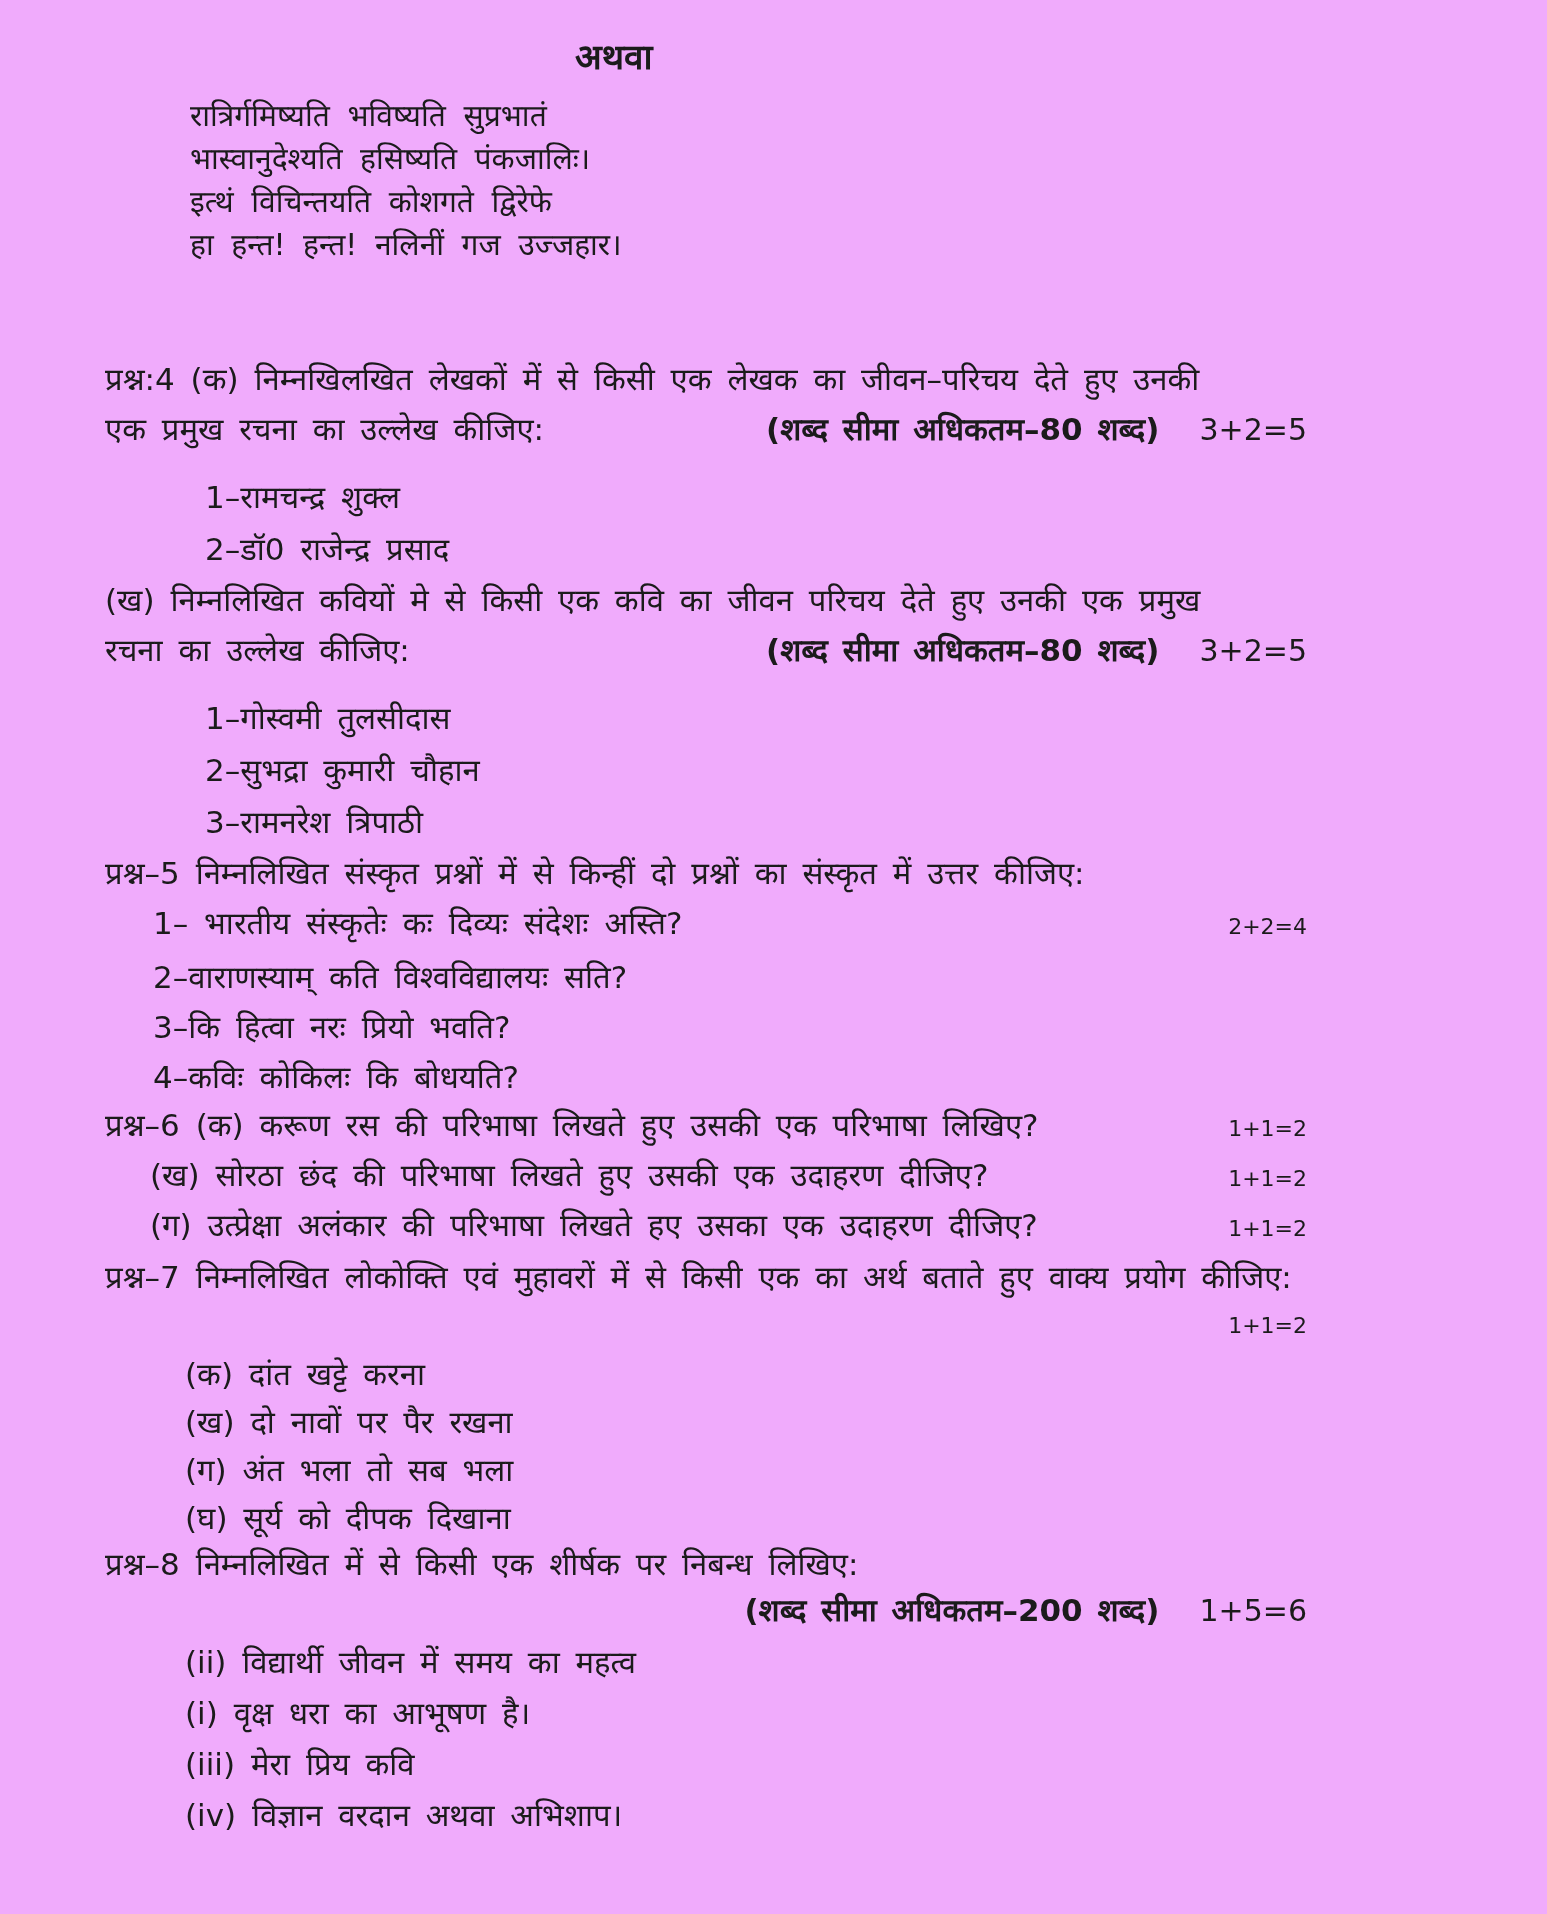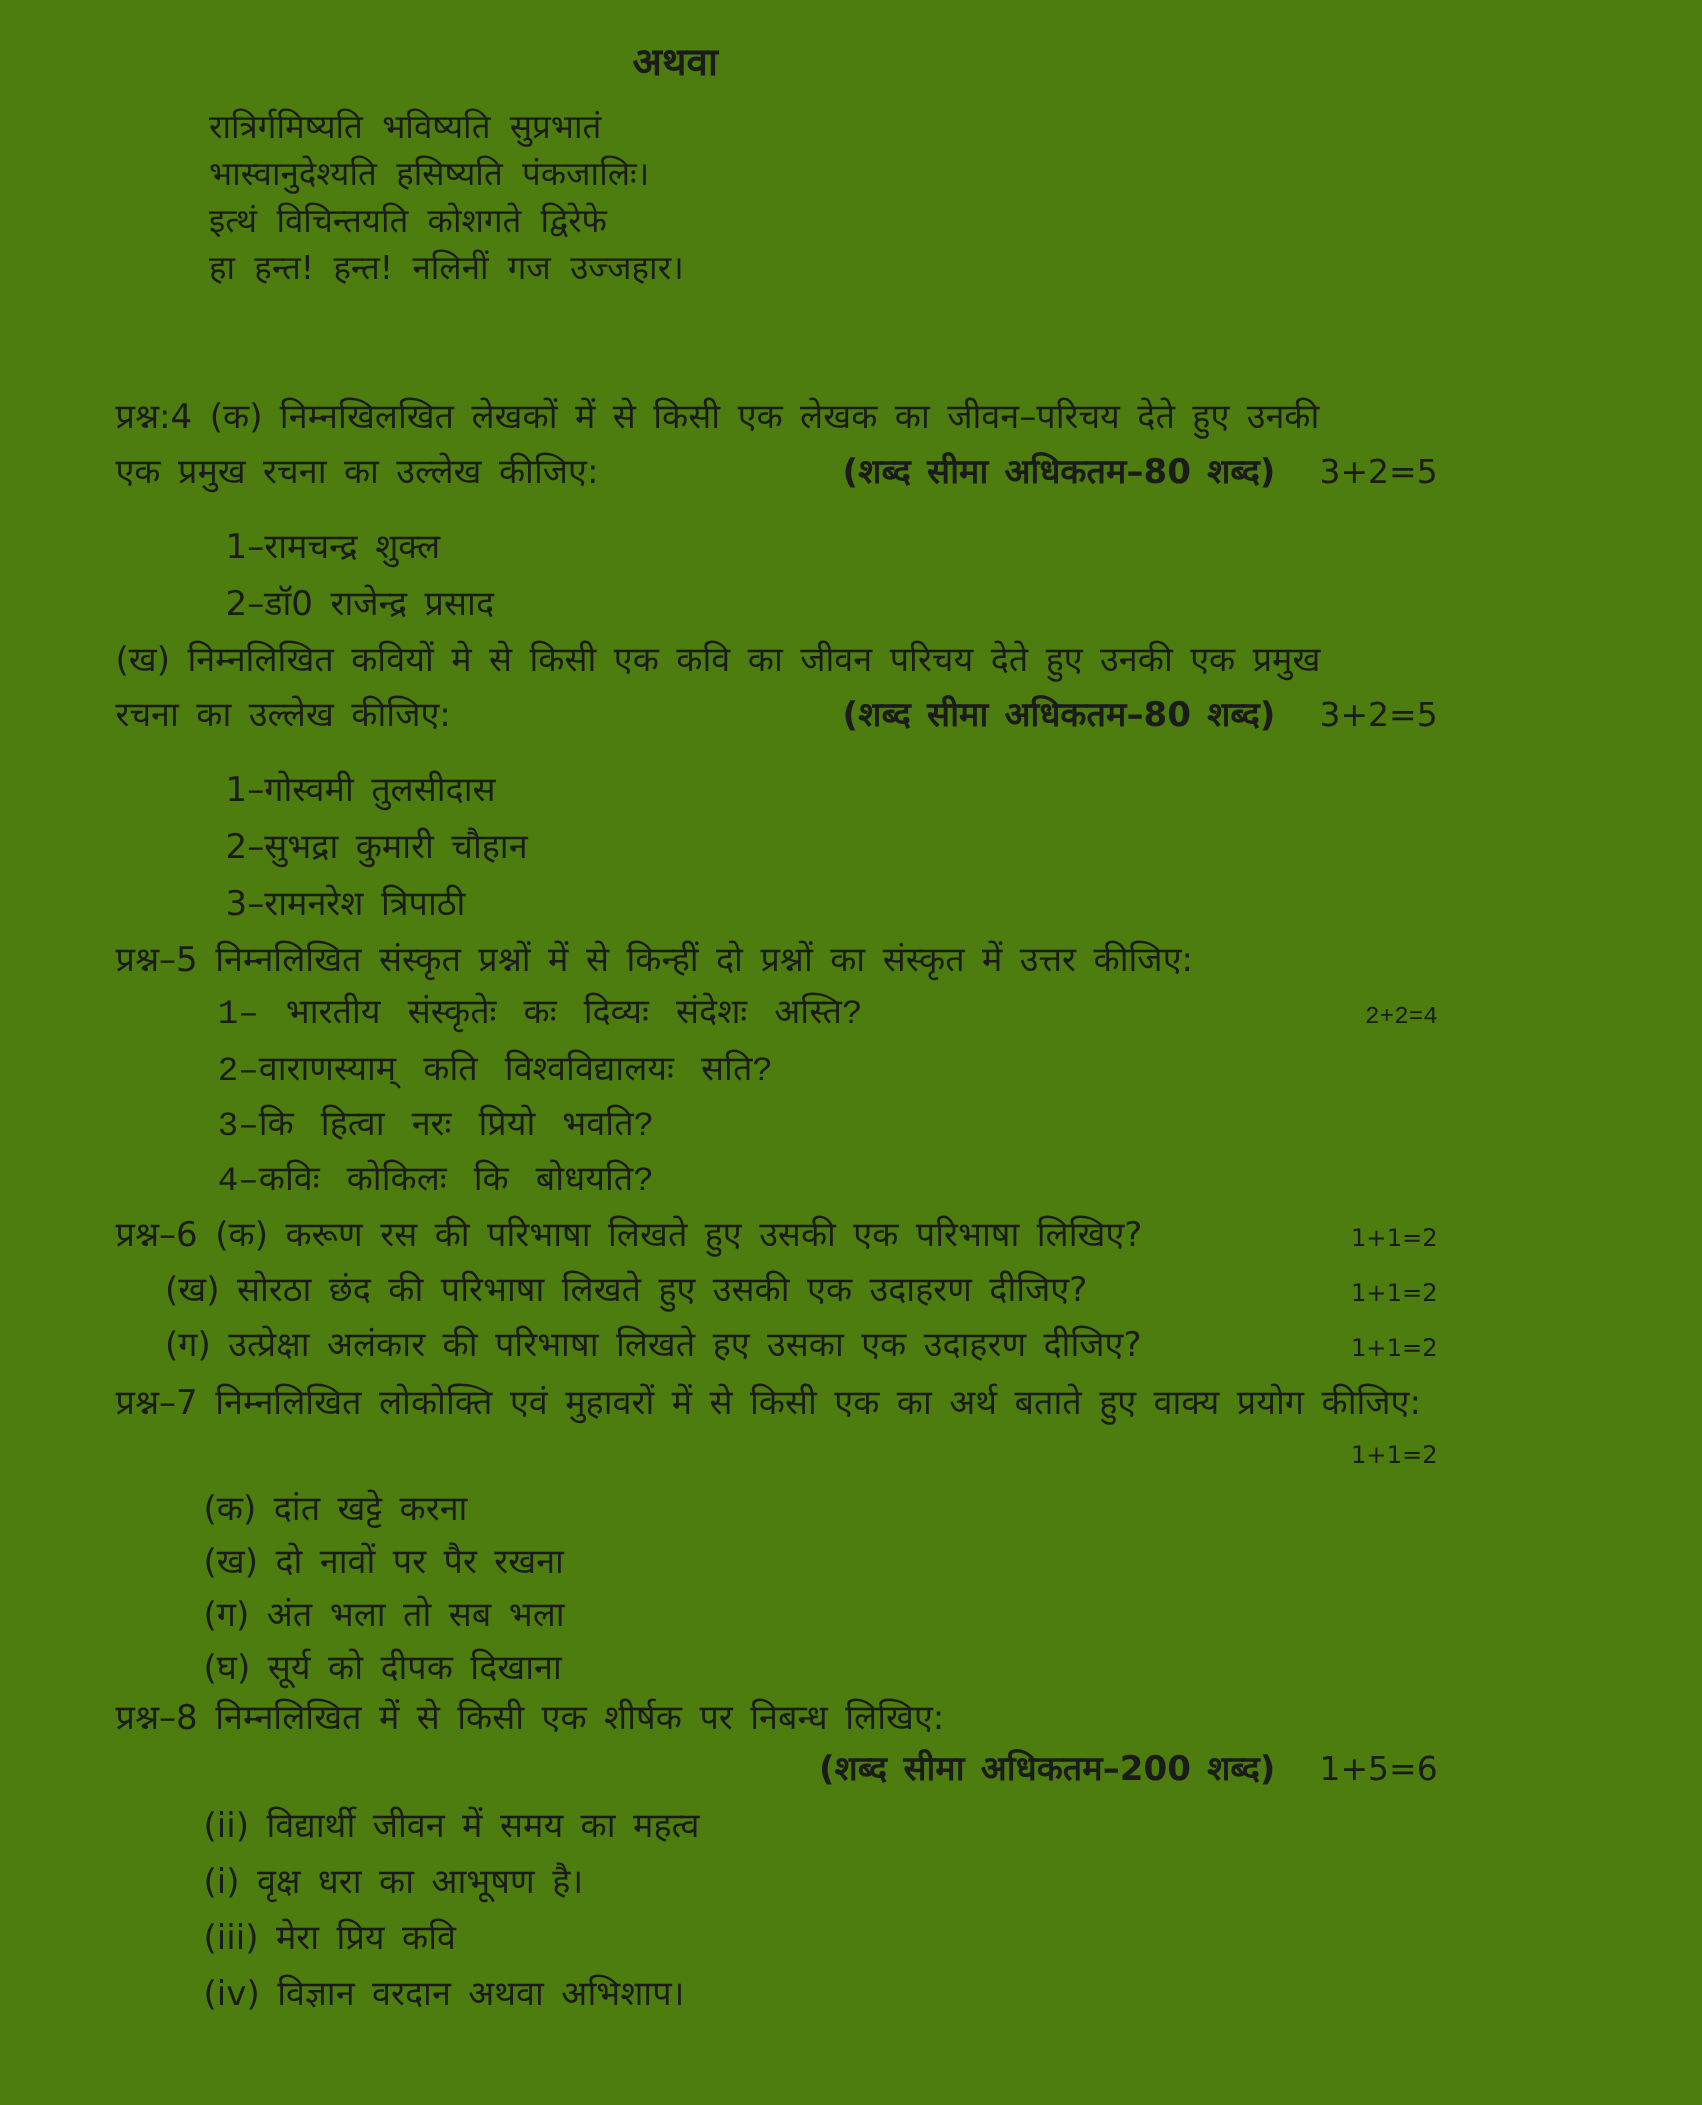--- a/index.html
+++ b/index.html
@@ -4,21 +4,21 @@
 <style>
   html, body {
     margin: 0;
     padding: 0;
     background: #e8e8e8;
   }
   .page {
     position: relative;
     width: 1547px;
     height: 1914px;
-    background: #4d7c0f;
+    background: #f0abfc;
     font-family: "DejaVu Sans", "Liberation Sans", sans-serif;
     color: #1b1b1b;
     overflow: hidden;
   }
   .content {
     padding: 34px 100px 0 105px;
     font-size: 31px;
     word-spacing: 6px;
   }
   .or-head {
@@ -55,21 +55,21 @@
   }
   .marks-after-wl {
     margin-left: 40px;
     margin-right: 140px;
     word-spacing: 0;
     font-size: 30px;
     white-space: nowrap;
   }
   .opts4 { margin-left: 100px; margin-top: 16px; }
   .opts4 .opt { line-height: 52px; }
-  .items5 { margin-left: 93px; font-family: Liberation Mono, monospace; }
+  .items5 { margin-left: 48px; }
   .items5 .row { line-height: 50px; }
   .items5 .row > span:first-child { white-space: nowrap; }
   .q6 .row { line-height: 46px; }
   .q6 .indent { margin-left: 45px; }
   .marksline { line-height: 48px; }
   .items7 { margin-left: 80px; }
   .items7 .opt { line-height: 48px; }
   .q8-head { line-height: 44px; }
   .items8 { margin-left: 80px; margin-top: 2px; }
   .items8 .opt { line-height: 51px; }

